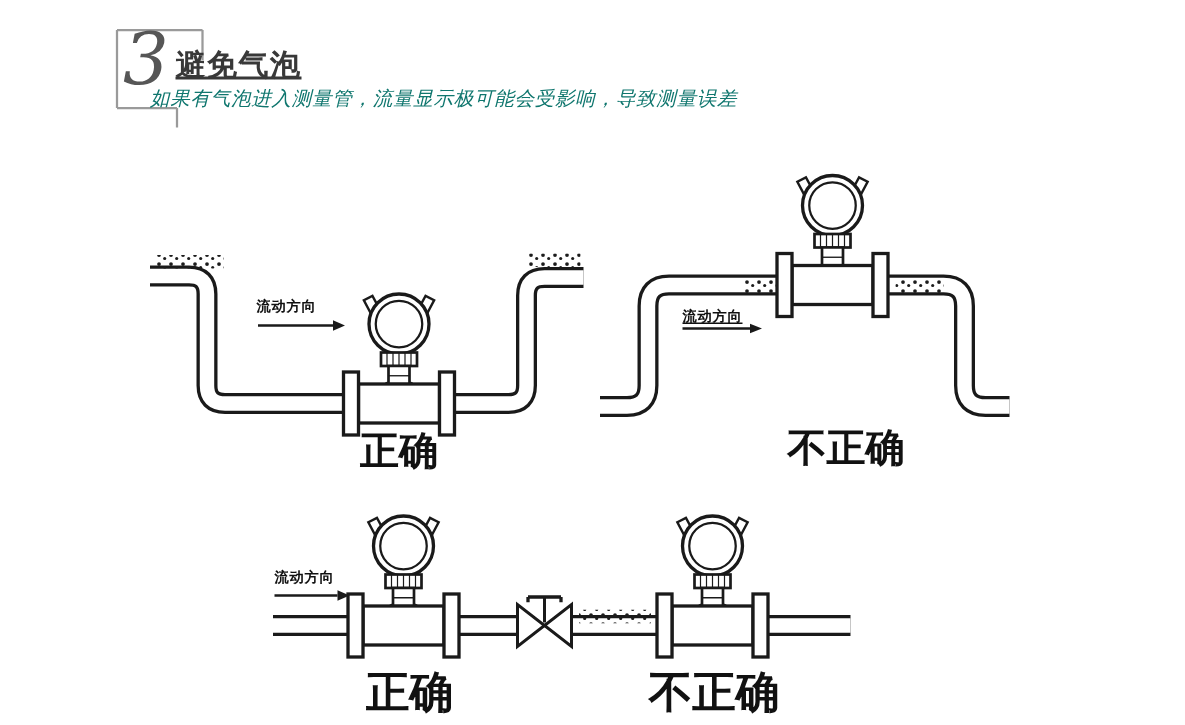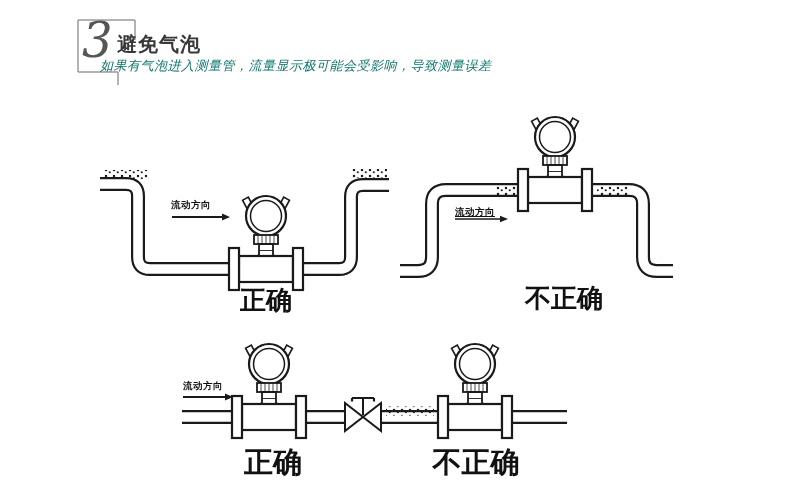--- a/index.html
+++ b/index.html
@@ -1,21 +1,21 @@
 <!DOCTYPE html>
 <html><head>
 <meta charset="utf-8">
 <style>
   html,body{margin:0;padding:0;background:#fff;}
   #canvas{position:relative;width:790px;height:483px;background:#ffffff;overflow:hidden;
           font-family:"Liberation Sans",sans-serif;}
   #art{position:absolute;left:0;top:0;}
   .abs{position:absolute;}
   .num3{left:82px;top:16px;font:italic 400 48px "DejaVu Serif",serif;color:#565656;line-height:1;}
-  .title{left:117px;top:33px;font-size:20px;font-weight:700;color:#383838;letter-spacing:1px;line-height:1.15;}
+  .title{left:117px;top:33px;font-size:20px;font-weight:700;color:#383838;letter-spacing:1px;line-height:1.15;text-decoration:underline;}
   .subtitle{left:100px;top:58px;font-size:13px;color:#0f766e;letter-spacing:0.5px;line-height:1.2;font-style:italic;}
   .flowlbl{font-size:9.5px;font-weight:700;color:#111;letter-spacing:0.5px;line-height:1;}
   .verdict{font-family:"Liberation Serif",serif;font-weight:700;color:#111;line-height:1;
            transform:translateX(-50%);white-space:nowrap;text-align:center;}
   .v-top{font-size:26px;}
   .v-bot{font-size:29px;}
   .pipe-o{stroke:#1a1a1a;stroke-width:14;fill:none;stroke-linecap:butt;}
   .pipe-i{stroke:#ffffff;stroke-width:9.6;fill:none;stroke-linecap:butt;}
   .ln{stroke:#1a1a1a;fill:none;}
   .wfill{fill:#ffffff;stroke:#1a1a1a;}

